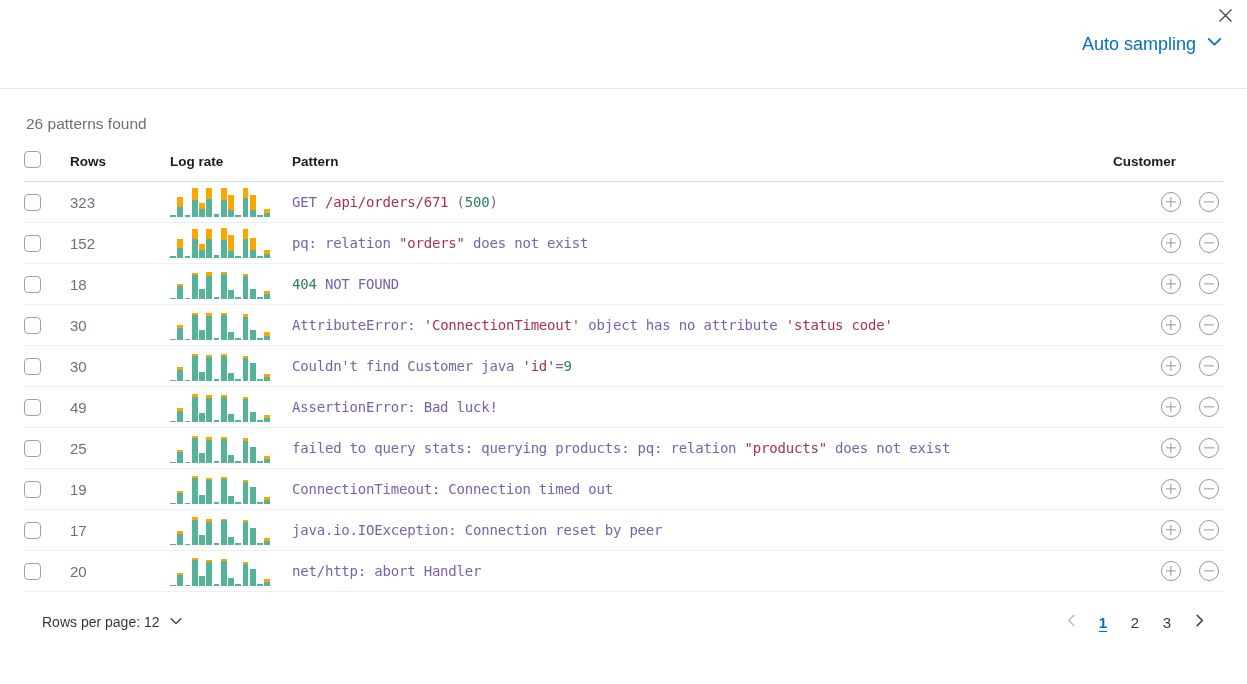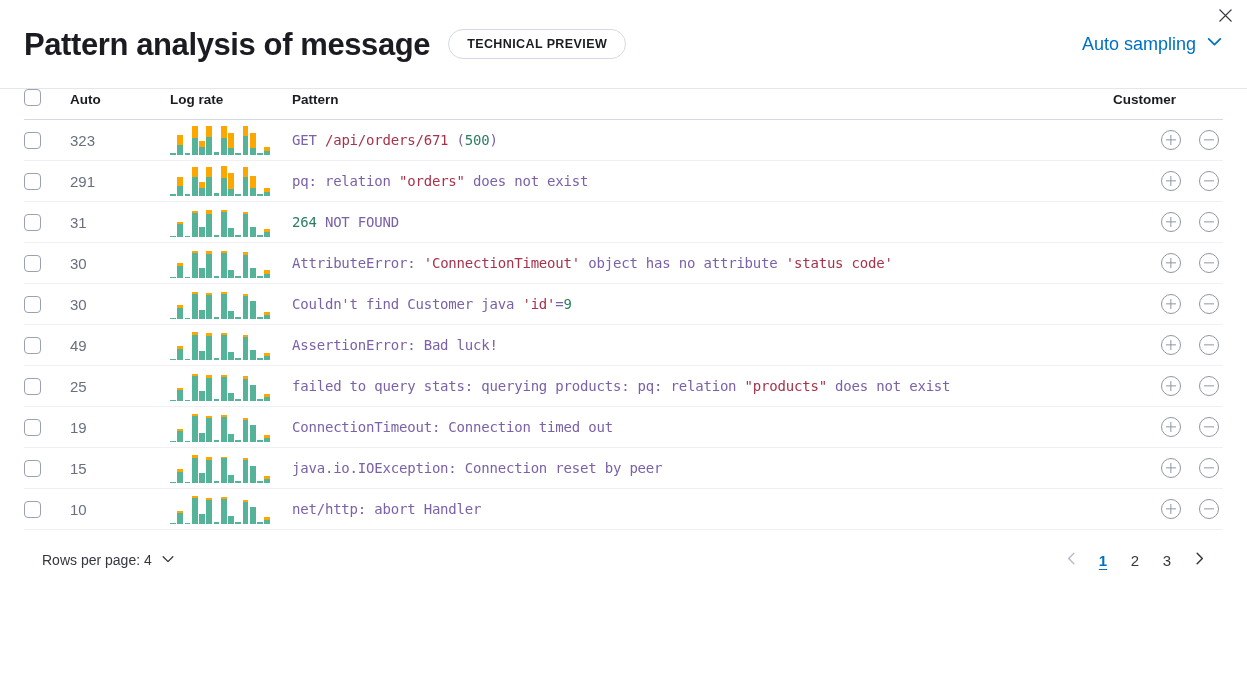--- a/index.html
+++ b/index.html
@@ -256,24 +256,20 @@
     border: none;
     padding: 0;
   }
   .page-arrow.disabled { color: #b4bcc8; }
   .page-arrow.enabled  { color: #343741; }
 </style>
 </head>
 <body>
 
 <div class="flyout-header">
-  <div class="title-group">
-    <h1 class="page-title">Pattern analysis of message</h1>
-    <span class="preview-badge">TECHNICAL PREVIEW</span>
-  </div>
   <div class="header-right">
     <button class="auto-sampling">
       <span>Auto sampling</span>
       <span>
         <svg width="17" height="17" viewBox="0 0 16 16" fill="none" aria-hidden="true">
           <path d="M2.5 5.5L8 11L13.5 5.5" stroke="#0071c2" stroke-width="1.6" stroke-linecap="round" stroke-linejoin="round"></path>
         </svg>
       </span>
     </button>
   </div>
@@ -281,28 +277,29 @@
     <span>
       <svg width="15" height="15" viewBox="0 0 16 16" fill="none" aria-hidden="true">
         <path d="M2 2L14 14M14 2L2 14" stroke="#343741" stroke-width="1.5" stroke-linecap="round"></path>
       </svg>
     </span>
   </button>
 </div>
 
 <div class="body-wrap">
 
+  <div class="patterns-found">26 patterns found</div>
 
   <table class="patterns">
     <thead>
       <tr>
         <th class="col-check">
           <span class="checkbox"></span>
         </th>
-        <th class="col-count">Auto</th>
+        <th class="col-count">Rows</th>
         <th class="col-rate">Log rate</th>
         <th class="col-ex">Pattern</th>
         <th class="col-act">Customer</th>
       </tr>
     </thead>
     <tbody id="rows-body">
         <tr>
           <td class="col-check">
             <span class="checkbox"></span>
           </td>
@@ -369,21 +366,21 @@
             <div class="actions-cell">
               <button class="circ-btn plus"></button>
               <button class="circ-btn minus"></button>
             </div>
           </td>
         </tr>
         <tr>
           <td class="col-check">
             <span class="checkbox"></span>
           </td>
-          <td class="col-count count-cell">291</td>
+          <td class="col-count count-cell">152</td>
           <td class="col-rate">
             <div class="sparkline">
               <div class="spark-bar">
                 <div class="seg-bot" style="height: 1.8px;"></div>
               </div>
               <div class="spark-bar">
                 <div class="seg-top" style="height: 9px;"></div>
                 <div class="seg-bot" style="height: 10.2px;"></div>
               </div>
               <div class="spark-bar">
@@ -439,21 +436,21 @@
             <div class="actions-cell">
               <button class="circ-btn plus"></button>
               <button class="circ-btn minus"></button>
             </div>
           </td>
         </tr>
         <tr>
           <td class="col-check">
             <span class="checkbox"></span>
           </td>
-          <td class="col-count count-cell">31</td>
+          <td class="col-count count-cell">18</td>
           <td class="col-rate">
             <div class="sparkline">
               <div class="spark-bar">
                 <div class="seg-bot" style="height: 1.5px;"></div>
               </div>
               <div class="spark-bar">
                 <div class="seg-top" style="height: 2.4px;"></div>
                 <div class="seg-bot" style="height: 12.6px;"></div>
               </div>
               <div class="spark-bar">
@@ -493,21 +490,21 @@
               <div class="spark-bar">
                 <div class="seg-bot" style="height: 1.8px;"></div>
               </div>
               <div class="spark-bar">
                 <div class="seg-top" style="height: 3.6px;"></div>
                 <div class="seg-bot" style="height: 4.8px;"></div>
               </div>
             </div>
           </td>
           <td class="col-ex">
-            <div class="example"><span class="tok-num">264</span><span> NOT_FOUND</span></div>
+            <div class="example"><span class="tok-num">404</span><span> NOT_FOUND</span></div>
           </td>
           <td class="col-act">
             <div class="actions-cell">
               <button class="circ-btn plus"></button>
               <button class="circ-btn minus"></button>
             </div>
           </td>
         </tr>
         <tr>
           <td class="col-check">
@@ -841,21 +838,21 @@
             <div class="actions-cell">
               <button class="circ-btn plus"></button>
               <button class="circ-btn minus"></button>
             </div>
           </td>
         </tr>
         <tr>
           <td class="col-check">
             <span class="checkbox"></span>
           </td>
-          <td class="col-count count-cell">15</td>
+          <td class="col-count count-cell">17</td>
           <td class="col-rate">
             <div class="sparkline">
               <div class="spark-bar">
                 <div class="seg-bot" style="height: 1.5px;"></div>
               </div>
               <div class="spark-bar">
                 <div class="seg-top" style="height: 2.4px;"></div>
                 <div class="seg-bot" style="height: 11.4px;"></div>
               </div>
               <div class="spark-bar">
@@ -908,21 +905,21 @@
             <div class="actions-cell">
               <button class="circ-btn plus"></button>
               <button class="circ-btn minus"></button>
             </div>
           </td>
         </tr>
         <tr>
           <td class="col-check">
             <span class="checkbox"></span>
           </td>
-          <td class="col-count count-cell">10</td>
+          <td class="col-count count-cell">20</td>
           <td class="col-rate">
             <div class="sparkline">
               <div class="spark-bar">
                 <div class="seg-bot" style="height: 1.5px;"></div>
               </div>
               <div class="spark-bar">
                 <div class="seg-top" style="height: 2.7px;"></div>
                 <div class="seg-bot" style="height: 10.8px;"></div>
               </div>
               <div class="spark-bar">
@@ -976,21 +973,21 @@
               <button class="circ-btn plus"></button>
               <button class="circ-btn minus"></button>
             </div>
           </td>
         </tr>
       </tbody>
   </table>
 
   <div class="table-footer">
     <button class="rows-per-page">
-      <span>Rows per page: 4</span>
+      <span>Rows per page: 12</span>
       <span>
         <svg width="14" height="14" viewBox="0 0 16 16" fill="none" aria-hidden="true">
           <path d="M2.5 5.5L8 11L13.5 5.5" stroke="#343741" stroke-width="1.5" stroke-linecap="round" stroke-linejoin="round"></path>
         </svg>
       </span>
     </button>
 
     <div class="pagination">
       <button class="page-arrow disabled">
         <span>

